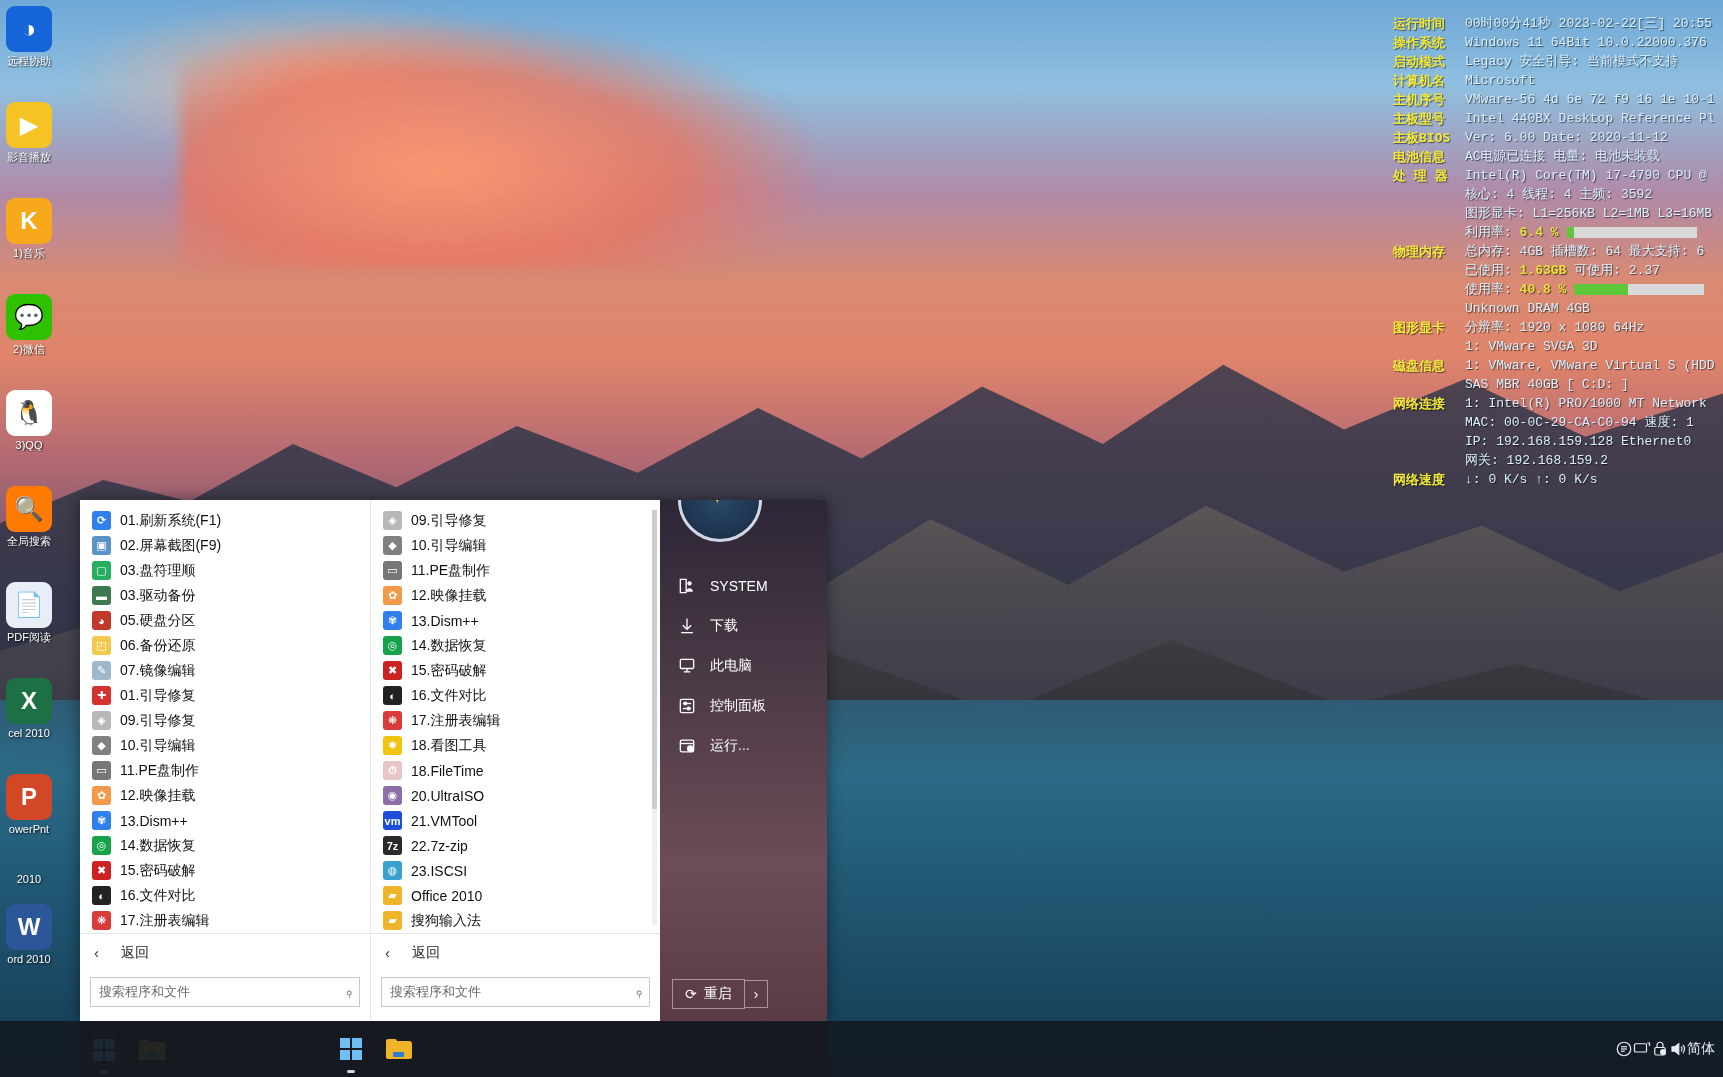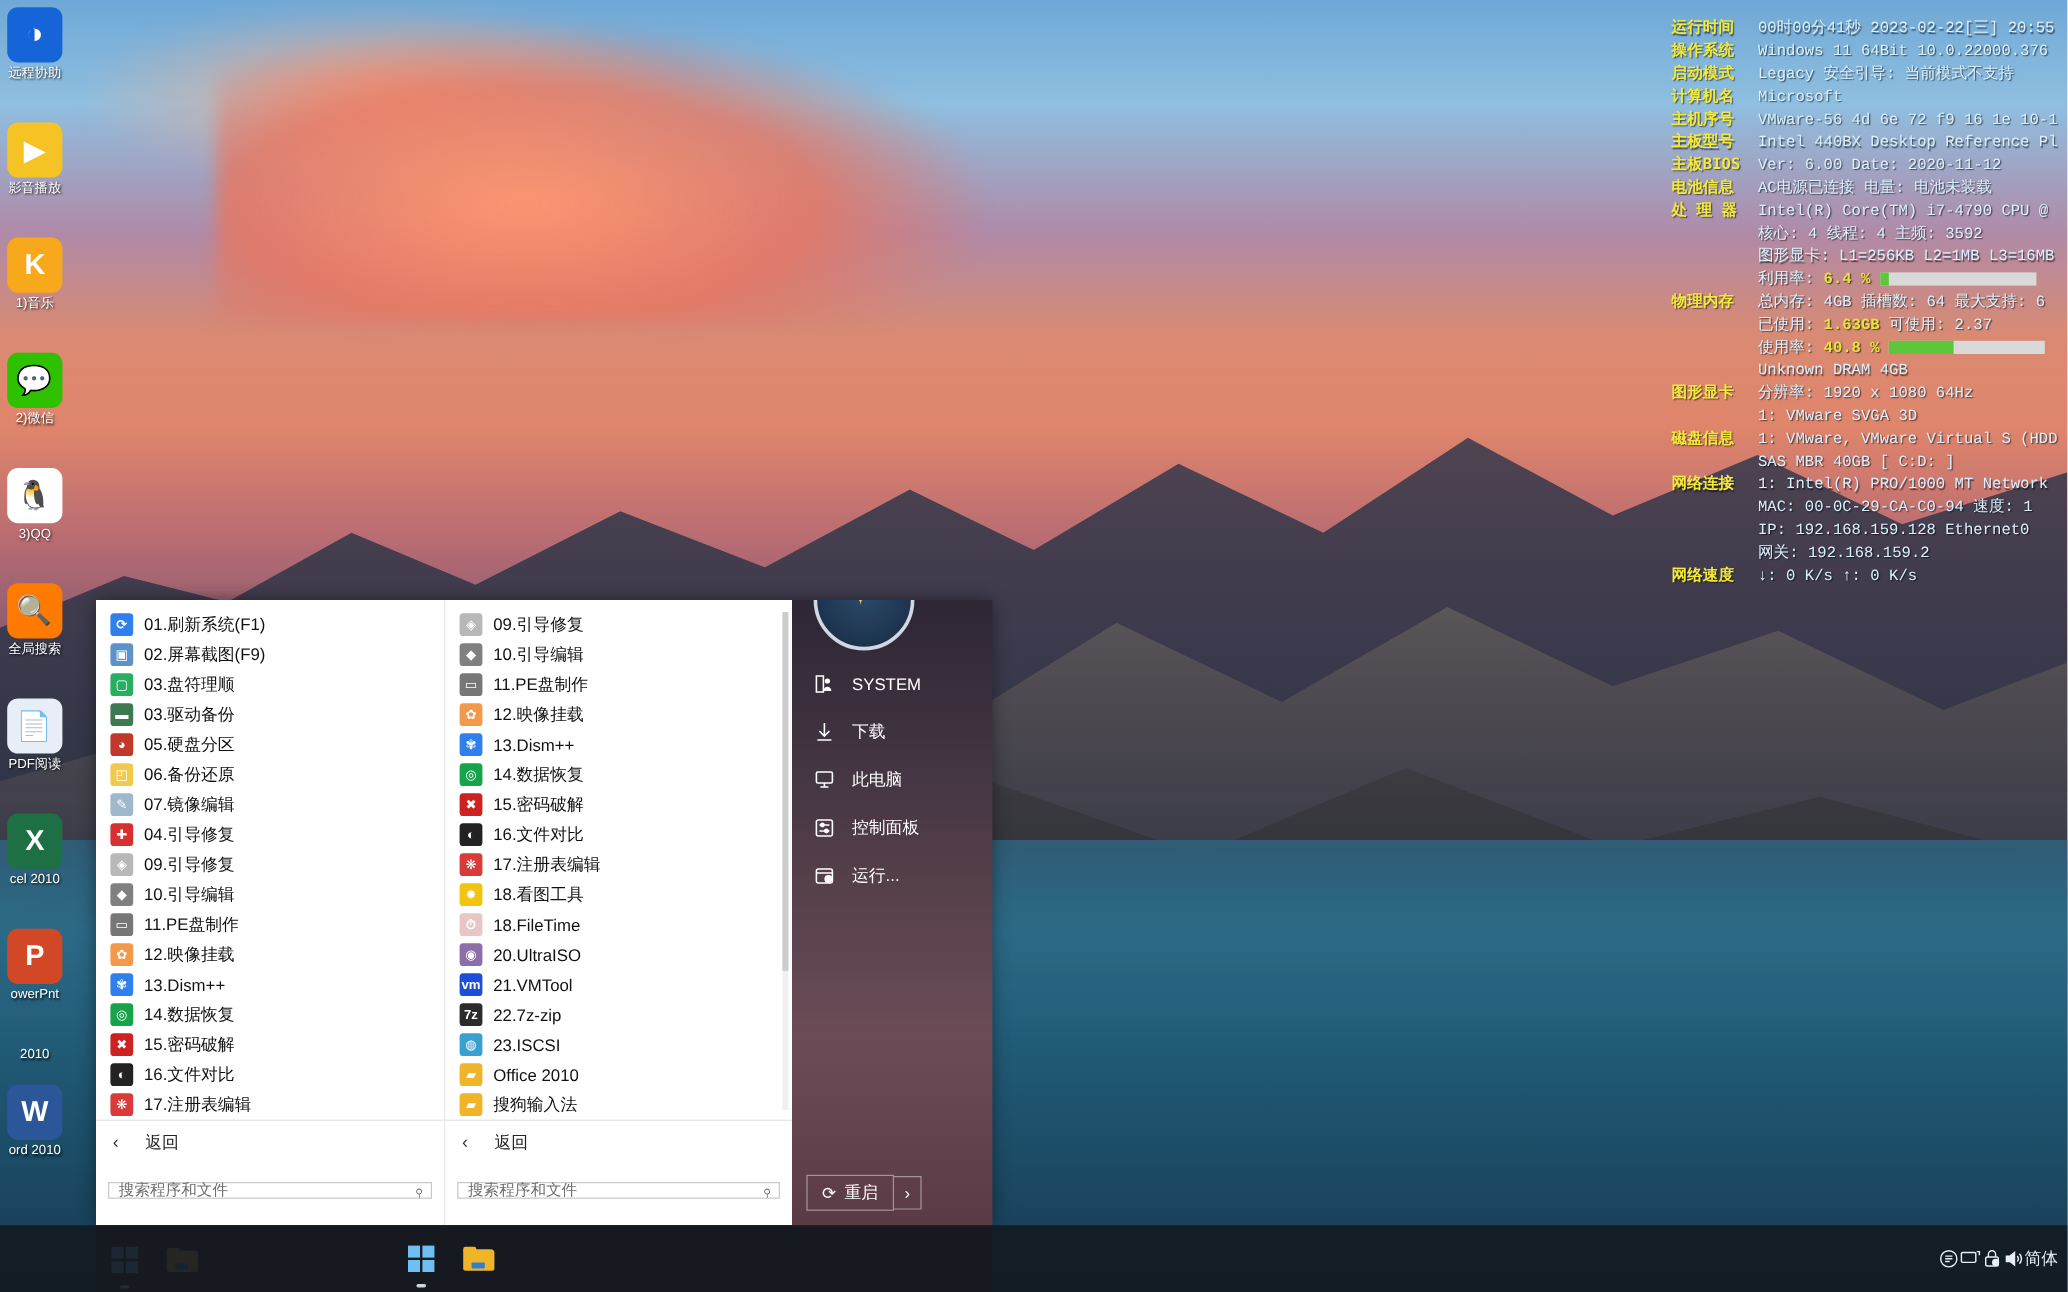--- a/index.html
+++ b/index.html
@@ -162,30 +162,30 @@
     height: 38px; border-top: 1px solid #e3e3e3;
     display: flex; align-items: center; padding-left: 14px;
     font-size: 14px; color: #222; cursor: pointer;
   }
   .menu-back .chev { font-size: 15px; margin-right: 22px; color: #333; }
   .menu-search {
     height: 50px; display: flex; align-items: center;
     padding: 0 10px 8px 10px;
   }
   .menu-search .box {
-    flex: 1; height: 14px; border: 1px solid #c9c9c9; background: #fff;
+    flex: 1; height: 30px; border: 1px solid #c9c9c9; background: #fff;
     display: flex; align-items: center; padding: 0 6px 0 8px;
   }
   .menu-search .box .ph { flex: 1; font-size: 13px; color: #6d6d6d; }
   .menu-search .box .mag { color: #5a5a5a; font-size: 14px; transform: rotate(-45deg); }
 
   .menu-right {
     width: 167px; flex: none; position: relative;
     background: linear-gradient(to bottom, #2d2635 0%, #4b3a46 35%, #6c4c57 70%, #5a3b45 100%);
-    display: flex; flex-direction: column;
+    display: flex; flex-direction: column; gap: 16px;
   }
   .mr-logo { height: 50px; position: relative; overflow: hidden; }
   .mr-logo .badge {
     position: absolute; left: 18px; top: -42px; width: 84px; height: 84px;
     border-radius: 50%;
     background: radial-gradient(circle at 50% 45%, #2b4a6b 0%, #1e3550 65%, #16283c 100%);
     border: 3px solid #cfd8e4;
   }
   .mr-logo .star { position: absolute; left: 48px; top: -16px; color: #f5d142; font-size: 22px; }
   .mr-item {
@@ -435,21 +435,21 @@
           <div class="menu-item">
             <span class="mi-icon" style="background:#f2c94c">◰</span>
             <span class="mi-label">06.备份还原</span>
           </div>
           <div class="menu-item">
             <span class="mi-icon" style="background:#9fb8cc">✎</span>
             <span class="mi-label">07.镜像编辑</span>
           </div>
           <div class="menu-item">
             <span class="mi-icon" style="background:#d63031">✚</span>
-            <span class="mi-label">04.引导修复</span>
+            <span class="mi-label">01.引导修复</span>
           </div>
           <div class="menu-item">
             <span class="mi-icon" style="background:#b8b8b8">◈</span>
             <span class="mi-label">09.引导修复</span>
           </div>
           <div class="menu-item">
             <span class="mi-icon" style="background:#808080">◆</span>
             <span class="mi-label">10.引导编辑</span>
           </div>
           <div class="menu-item">

